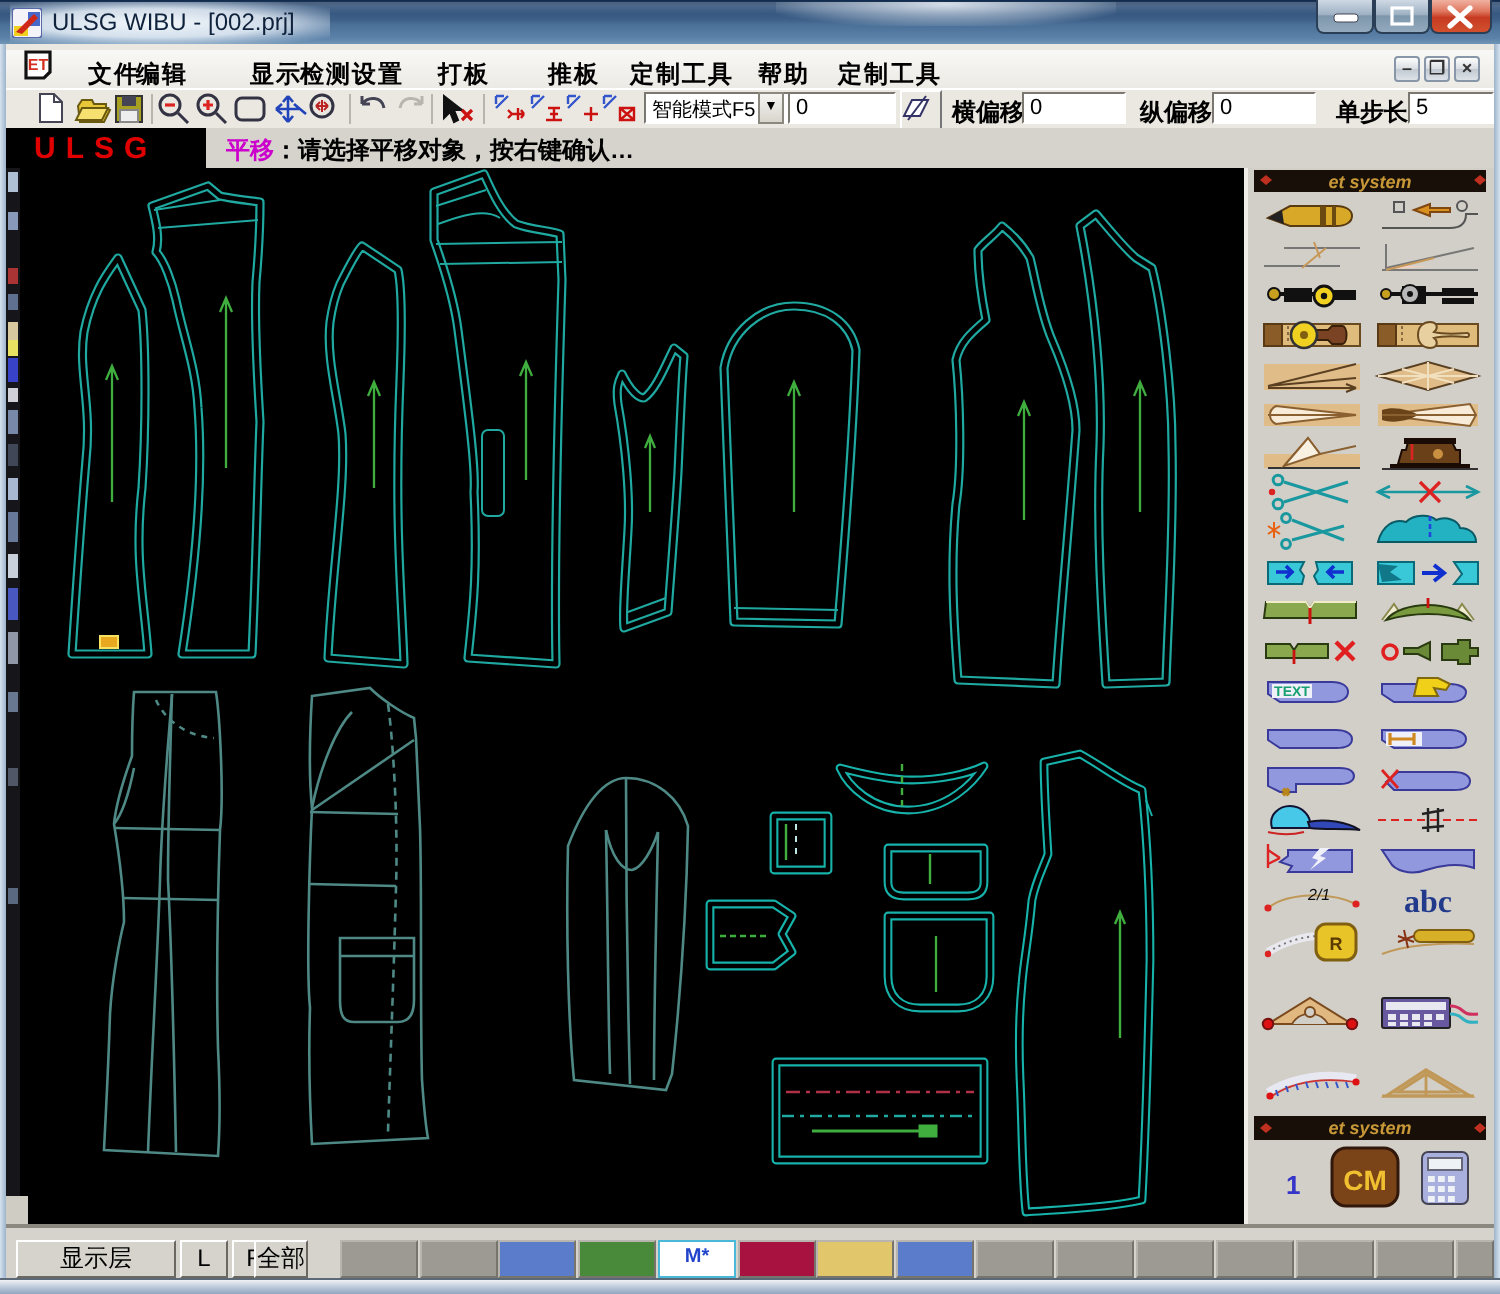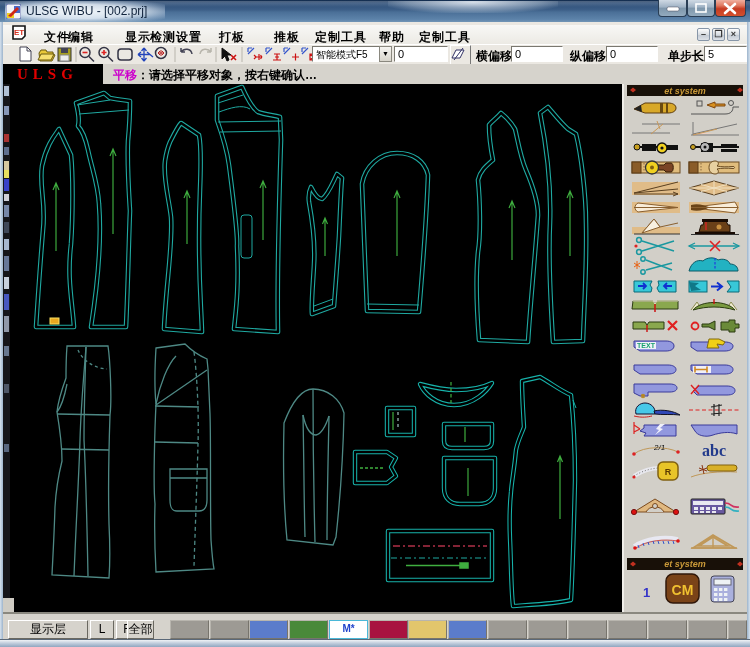--- a/index.html
+++ b/index.html
@@ -28,21 +28,21 @@
 .mdibtn{top:4px;width:13px;height:13px;box-sizing:border-box;border:1px solid #8796a8;border-radius:2px;
  background:linear-gradient(#fdfdfd,#d8dde2 50%,#c2c9d2 52%,#dde2e8);font-size:9px;line-height:11px;text-align:center;color:#333;font-weight:bold;}
 #toolbar{left:3px;top:44px;width:744px;height:20px;background:#ebe8e2;border-top:1px solid #fff;}
 .tbinput{top:1px;height:16px;box-sizing:border-box;background:#fff;
  border:1px solid;border-color:#7a7870 #fff #fff #7a7870;
  font-size:11px;color:#000;padding:1px 3px;}
 .tblabel{top:4px;font-size:12px;color:#000;font-weight:bold;}
 
 #status{left:3px;top:64px;width:744px;height:20px;background:#d6d3cc;}
 #statusblack{left:0;top:0;width:100px;height:20px;background:#000;}
-#ulsg{left:14px;top:2px;color:#e00000;font-family:Liberation Serif, serif;font-weight:bold;font-size:15px;letter-spacing:5px;}
+#ulsg{left:14px;top:2px;color:#e00000;font-family:Liberation Sans, sans-serif;font-weight:bold;font-size:15px;letter-spacing:5px;}
 #stext{left:110px;top:3px;font-size:12px;font-weight:bold;text-align:right;}
 
 #main{left:3px;top:84px;width:744px;height:528px;background:#000;}
 #leftsliver{left:0;top:0;width:7px;height:514px;background:#16161a;}
 #leftsliver .sp{position:absolute;left:1px;width:5px;}
 #lscorner{left:0;top:514px;width:11px;height:14px;background:#cfccc4;}
 #rpanel{left:619px;top:0;width:125px;height:528px;background:#d2cfc8;border-left:2px solid #efede8;}
 
 #bottombar{left:3px;top:612px;width:744px;height:27px;background:#d6d3cc;border-top:2px solid #8a887f;}
 .bbtn{top:6px;height:19px;box-sizing:border-box;background:#d6d3cc;
@@ -140,21 +140,21 @@
   <path d="M281,9 L287,3 m-6,0 l0,4 m0,-4 l4,0"></path>
   <path d="M299,9 L305,3 m-6,0 l0,4 m0,-4 l4,0"></path>
  </g>
  <g stroke="#c11" stroke-width="1.2">
   <path d="M253,12 h6 m-3,-3 v6 m-3,-3 l-2,-2 m2,2 l-2,2 m8,-2 l-1.5,-2 m1.5,2 l-1.5,2"></path>
   <path d="M271,9 h6 m-5,3 h4 m-2,-3 v6 m-4,0 h8"></path>
   <path d="M289,12 h7 m-3.5,-3.5 v7"></path>
   <path d="M307,9 h7 v6 h-7 Z m0,0 l7,6 m0,-6 l-7,6"></path>
  </g>
 </svg>
-<div class="abs tbinput" style="left:312px;top:46px;width:79px;overflow:hidden;white-space:nowrap;font-size:10px">智能模式F5</div>
+<div class="abs tbinput" style="left:322px;top:46px;width:79px;overflow:hidden;white-space:nowrap;font-size:10px">智能模式F5</div>
 <div class="abs" style="left:379px;top:46px;width:13px;height:16px;background:linear-gradient(#f6f5f2,#d8d5cc);border:1px solid #8a887f;box-sizing:border-box;font-size:7px;text-align:center;line-height:14px">▼</div>
 <div class="abs tbinput" style="left:394px;top:46px;width:54px">0</div>
 <div class="abs" style="left:450px;top:45px;width:19px;height:18px;background:#ebe8e2;border:1px solid #fff;border-right-color:#777;border-bottom-color:#777"></div>
 <svg class="abs" style="left:451px;top:47px" width="16" height="14">
     <path d="M1,11 L5,3 L13,3 L9,11 Z" fill="#fff" stroke="#336" stroke-width="1"></path>
     <path d="M3,13 L12,1" stroke="#336" stroke-width="1"></path>
   </svg>
 <div class="abs tblabel" style="left:476px;top:48px">横偏移</div>
 <div class="abs tbinput" style="left:511px;top:46px;width:52px">0</div>
 <div class="abs tblabel" style="left:570px;top:48px">纵偏移</div>

